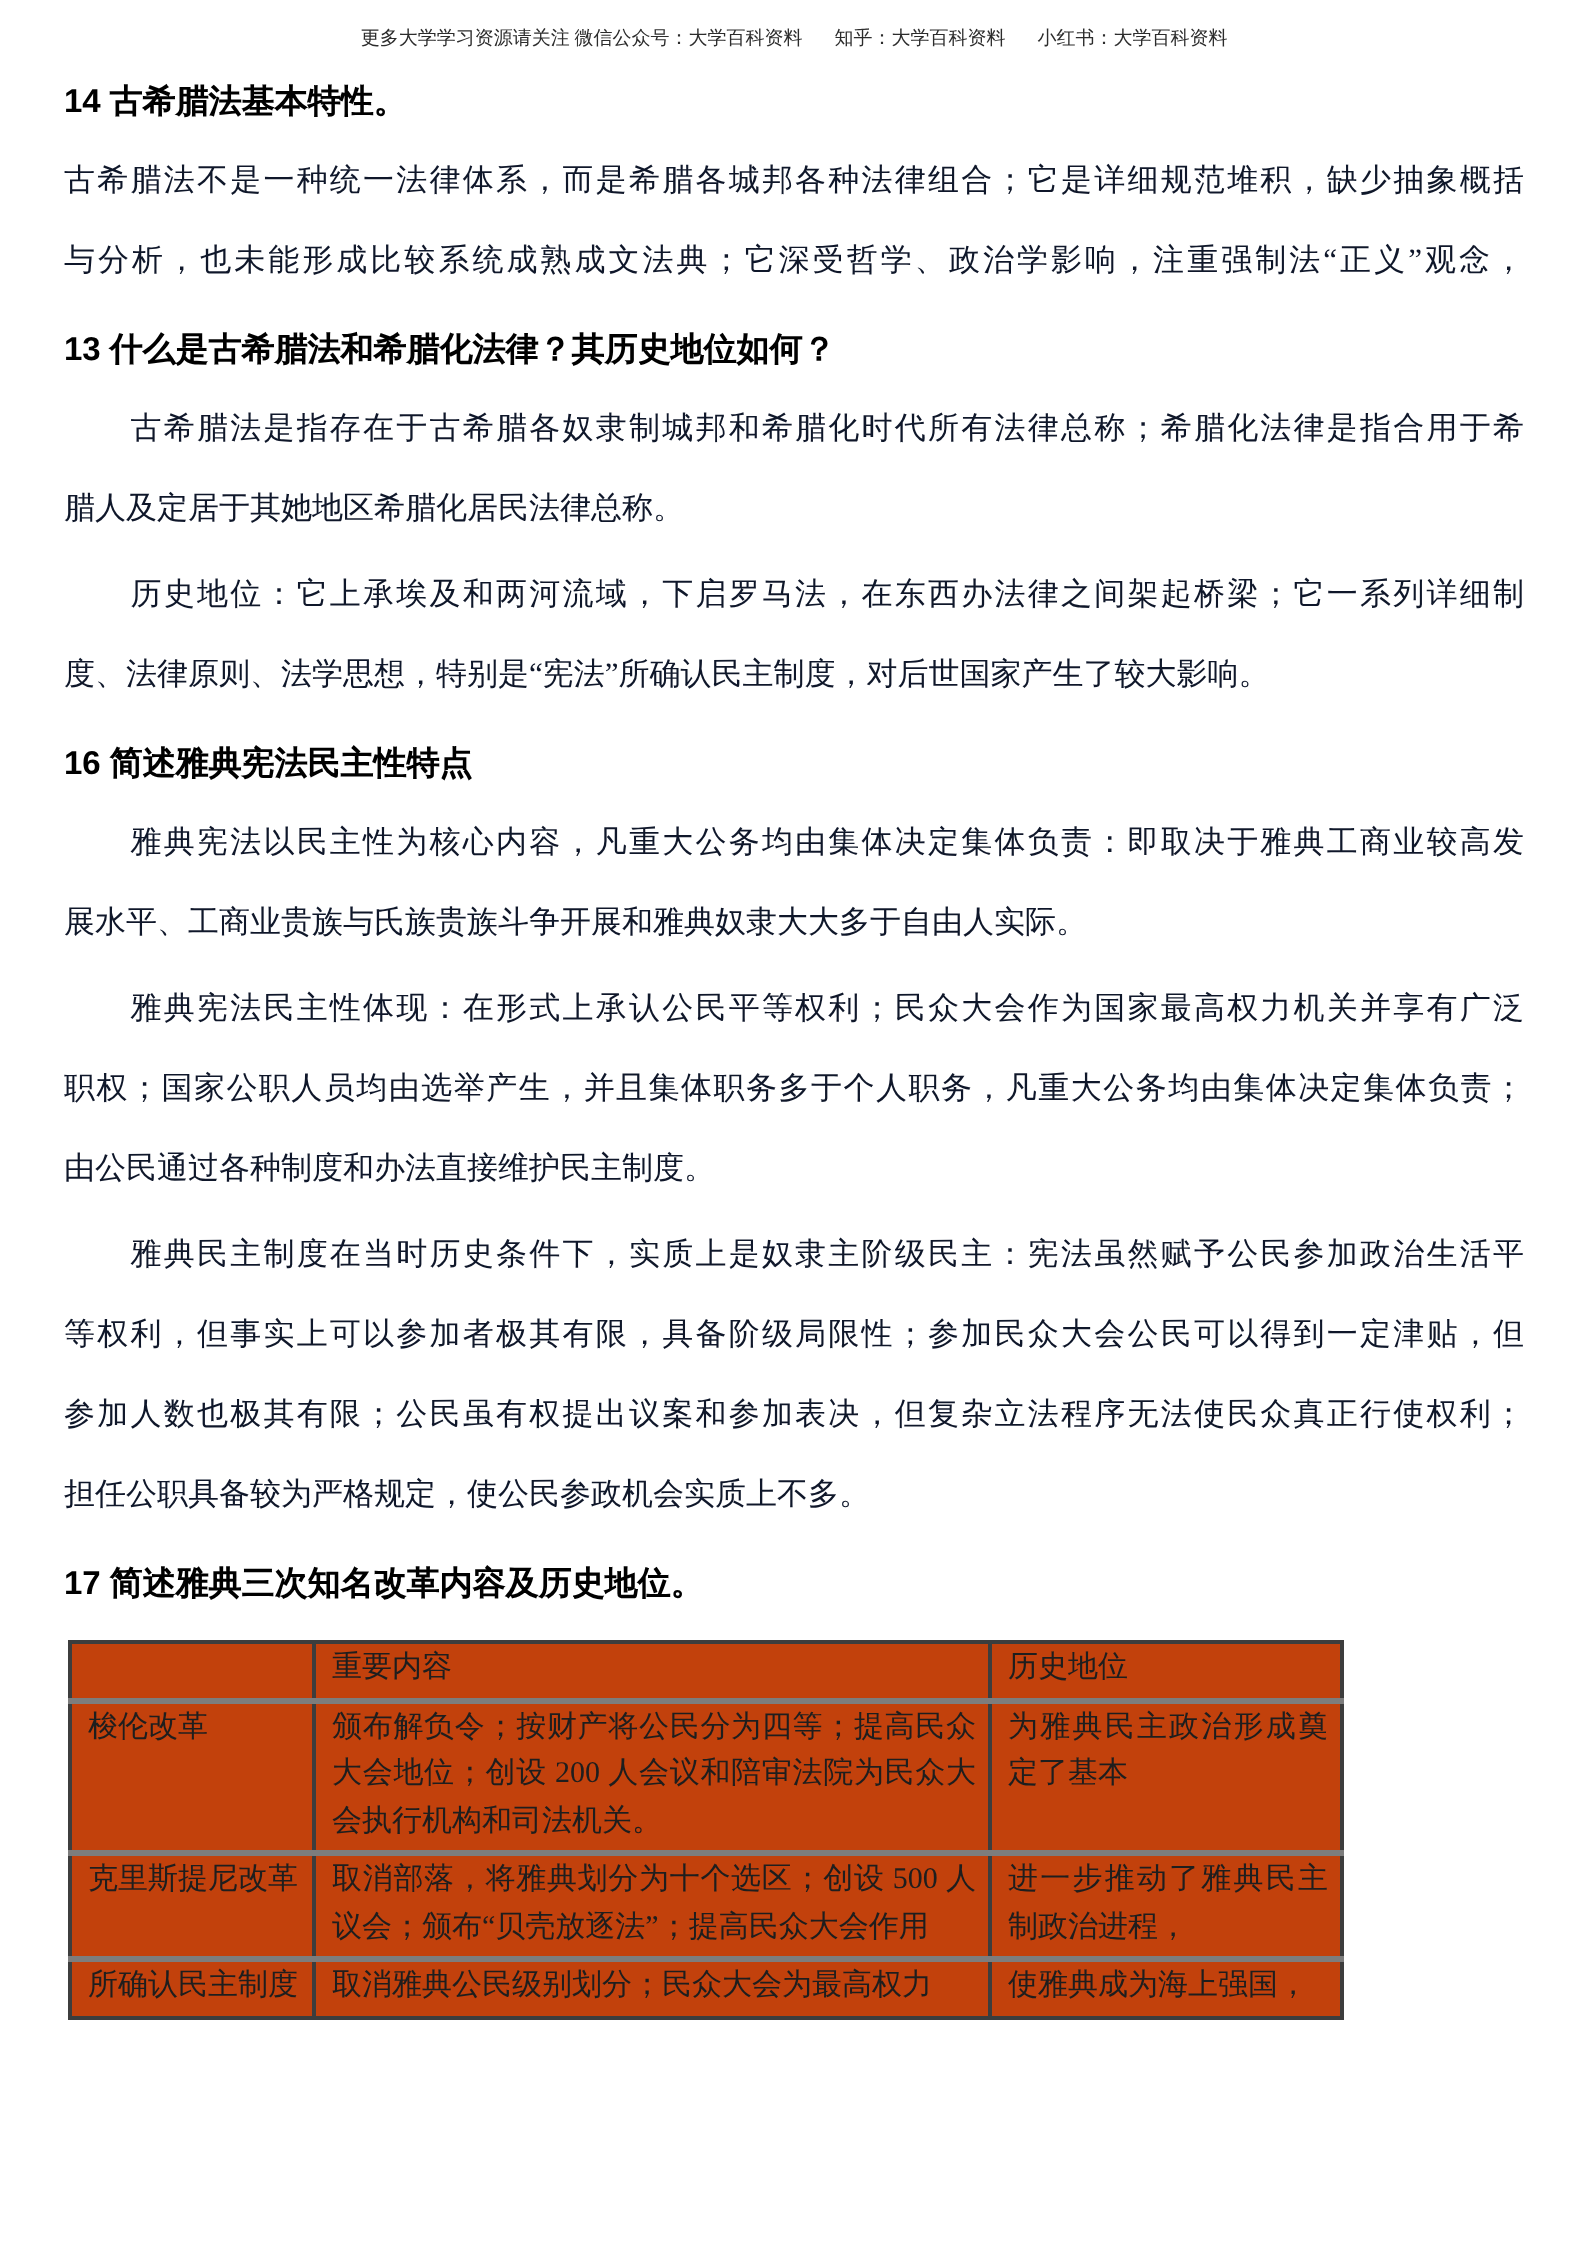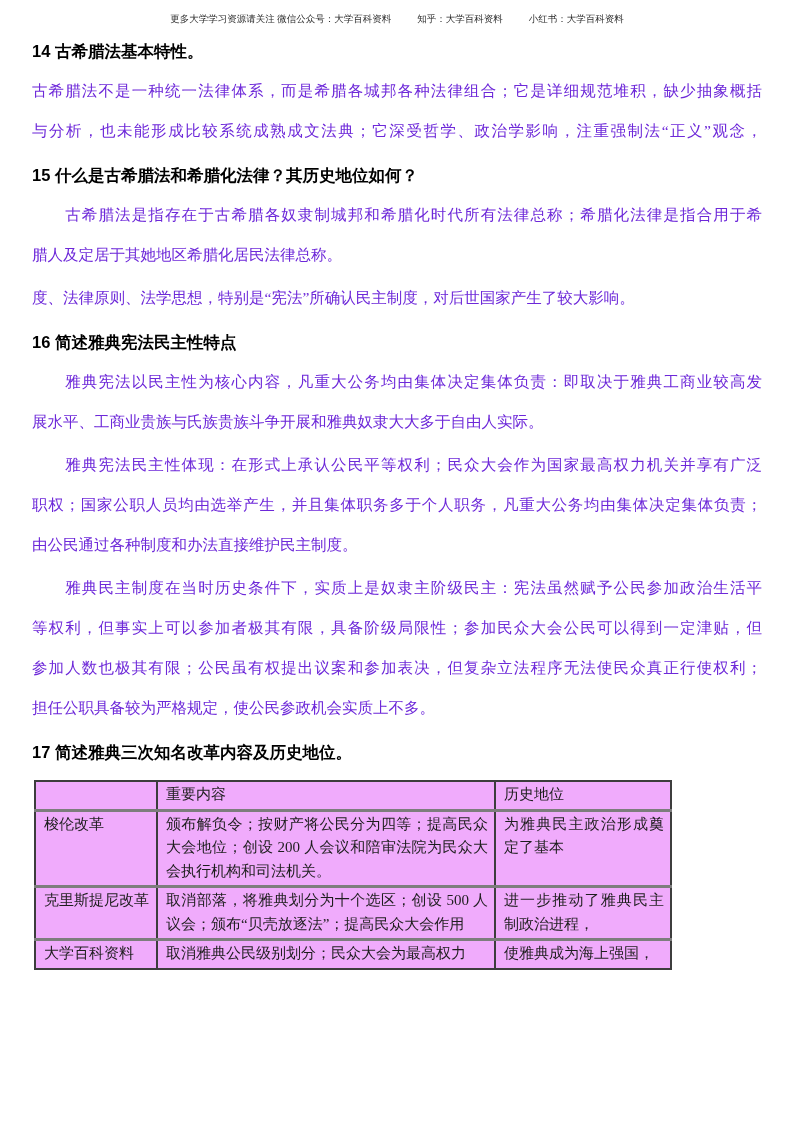--- a/index.html
+++ b/index.html
@@ -13,21 +13,21 @@
   }
   .page {
     width: 730px;
     height: 1122px;
     padding: 0 32px;
     box-sizing: content-box;
   }
   .top-note {
     display: flex;
     justify-content: center;
-    gap: 26px;
+    gap: 16px;
     padding-top: 13px;
     height: 14px;
     font-size: 9.5px;
     color: #2c2c2c;
     white-space: nowrap;
   }
   .doc-body { margin-top: 0; }
   .h {
     font-family: "Liberation Sans", "DejaVu Sans", sans-serif;
     font-weight: bold;
@@ -39,29 +39,29 @@
     color: #000000;
   }
   .para { margin: 0 0 3px 0; }
   .ln {
     font-size: 15.5px;
     line-height: 40px;
     height: 40px;
     overflow: hidden;
     text-align: justify;
     text-align-last: justify;
-    color: #6d28d9;
+    color: #0f172a;
   }
   .ln.last { text-align-last: auto; }
   table.reforms {
     border-collapse: collapse;
     table-layout: fixed;
     width: 528px;
     margin: 8px 0 0 2px;
-    background: #f0abfc;
+    background: #c2410c;
   }
   table.reforms th,
   table.reforms td {
     border: 2px solid #3d3d3d;
     padding: 1px 6px 2px 8px;
     font-size: 15px;
     line-height: 23.5px;
     vertical-align: top;
     text-align: justify;
     font-weight: normal;
@@ -88,26 +88,27 @@
     <span>知乎：大学百科资料</span>
     <span>小红书：大学百科资料</span>
   </div>
 
   <div class="doc-body">
       <div class="h">14 古希腊法基本特性。</div>
       <div class="para">
         <div class="ln">古希腊法不是一种统一法律体系，而是希腊各城邦各种法律组合；它是详细规范堆积，缺少抽象概括</div>
         <div class="ln">与分析，也未能形成比较系统成熟成文法典；它深受哲学、政治学影响，注重强制法“正义”观念，</div>
       </div>
-      <div class="h">15 什么是古希腊法和希腊化法律？其历史地位如何？</div>
+      <div class="h">13 什么是古希腊法和希腊化法律？其历史地位如何？</div>
       <div class="para">
         <div class="ln">　　古希腊法是指存在于古希腊各奴隶制城邦和希腊化时代所有法律总称；希腊化法律是指合用于希</div>
         <div class="ln last">腊人及定居于其她地区希腊化居民法律总称。</div>
       </div>
       <div class="para">
+        <div class="ln">　　历史地位：它上承埃及和两河流域，下启罗马法，在东西办法律之间架起桥梁；它一系列详细制</div>
         <div class="ln last">度、法律原则、法学思想，特别是“宪法”所确认民主制度，对后世国家产生了较大影响。</div>
       </div>
       <div class="h">16 简述雅典宪法民主性特点</div>
       <div class="para">
         <div class="ln">　　雅典宪法以民主性为核心内容，凡重大公务均由集体决定集体负责：即取决于雅典工商业较高发</div>
         <div class="ln last">展水平、工商业贵族与氏族贵族斗争开展和雅典奴隶大大多于自由人实际。</div>
       </div>
       <div class="para">
         <div class="ln">　　雅典宪法民主性体现：在形式上承认公民平等权利；民众大会作为国家最高权力机关并享有广泛</div>
         <div class="ln">职权；国家公职人员均由选举产生，并且集体职务多于个人职务，凡重大公务均由集体决定集体负责；</div>
@@ -140,20 +141,20 @@
           <td>梭伦改革</td>
           <td>颁布解负令；按财产将公民分为四等；提高民众大会地位；创设 200 人会议和陪审法院为民众大会执行机构和司法机关。</td>
           <td>为雅典民主政治形成奠定了基本</td>
         </tr>
         <tr>
           <td>克里斯提尼改革</td>
           <td>取消部落，将雅典划分为十个选区；创设 500 人议会；颁布“贝壳放逐法”；提高民众大会作用</td>
           <td>进一步推动了雅典民主制政治进程，</td>
         </tr>
         <tr>
-          <td>大学百科资料</td>
+          <td>所确认民主制度</td>
           <td>取消雅典公民级别划分；民众大会为最高权力</td>
           <td>使雅典成为海上强国，</td>
         </tr>
       </tbody>
   </table>
 
 </div>
 
 </body></html>

